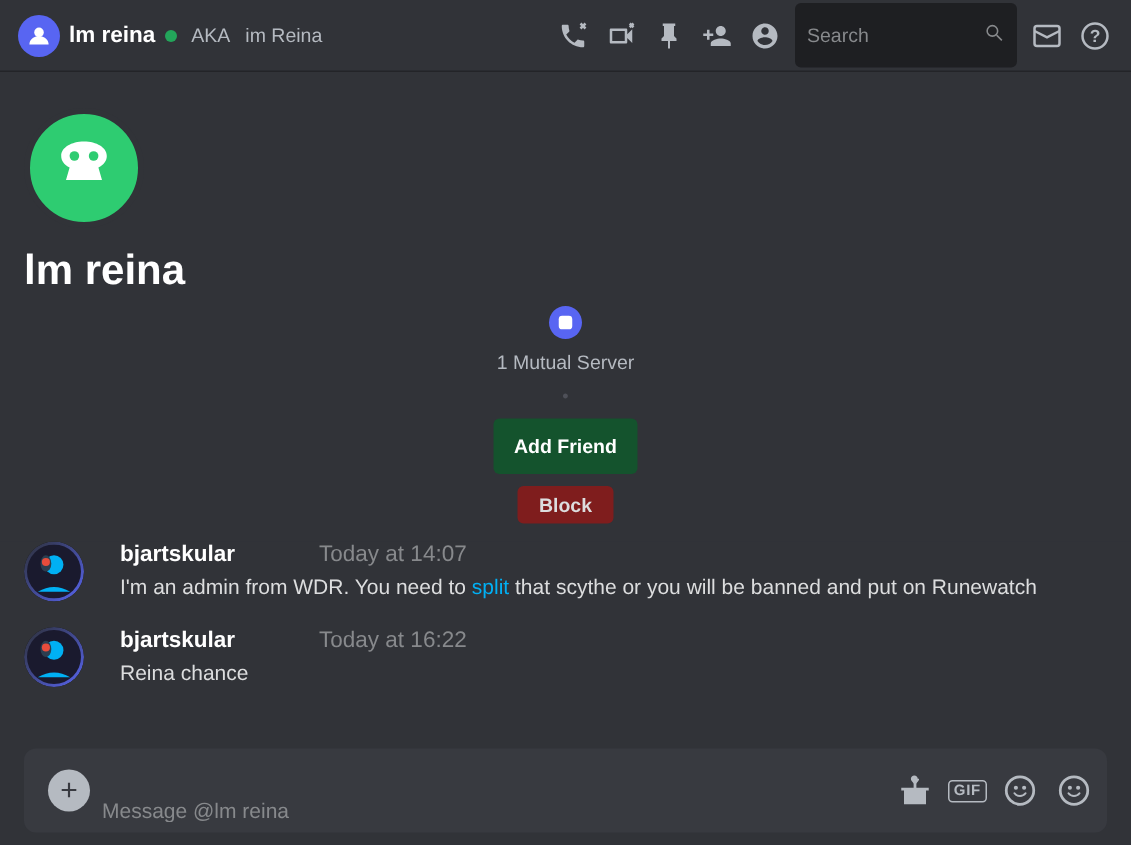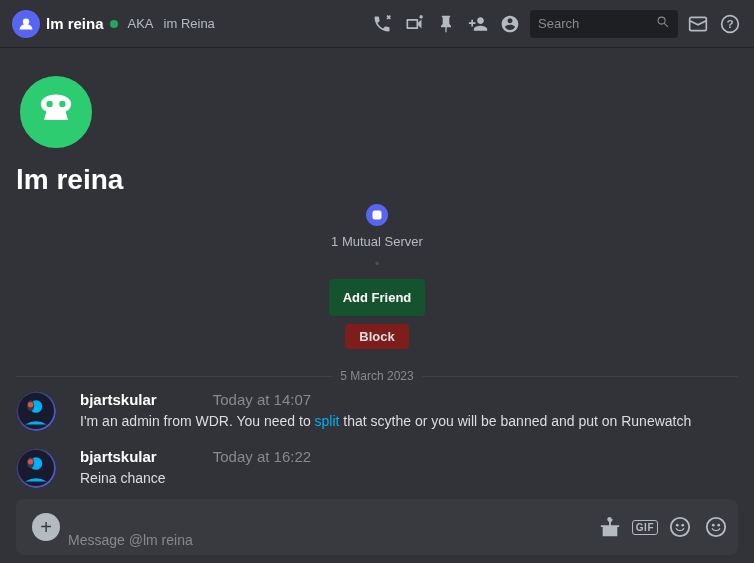--- a/index.html
+++ b/index.html
@@ -78,21 +78,21 @@
       align-items: center;
       justify-content: center;
       font-size: 18px;
     }
     .search-box {
       display: flex;
       align-items: center;
       background: #1e1f22;
       border-radius: 4px;
       padding: 0 8px;
-      height: 28px;
+      height: 43px;
       width: 148px;
       gap: 6px;
     }
     .search-placeholder {
       color: #87898c;
       font-size: 13px;
       flex: 1;
     }
     .search-mag {
       color: #87898c;
@@ -425,25 +425,20 @@
           <rect x="2" y="2" width="12" height="12" rx="3"></rect>
         </svg>
       </div>
       <span class="mutual-text">1 Mutual Server</span>
       <span class="dot-sep">•</span>
       <button class="add-friend-btn">Add Friend</button>
       <button class="block-btn">Block</button>
     </div>
   </div>
 
-  <div class="date-divider">
-    <div class="date-line"></div>
-    <span class="date-text">5 March 2023</span>
-    <div class="date-line"></div>
-  </div>
 
   <div class="messages-area">
 
     <div class="message">
       <div class="msg-avatar">
         <div class="msg-avatar-img">
           <svg viewBox="0 0 40 40" width="36" height="36">
             <circle cx="20" cy="20" r="20" fill="#1a1a2e"></circle>
             <circle cx="20" cy="15" r="7" fill="#00b0f4"></circle>
             <path d="M8 35 Q20 28 32 35" fill="#00b0f4"></path>

